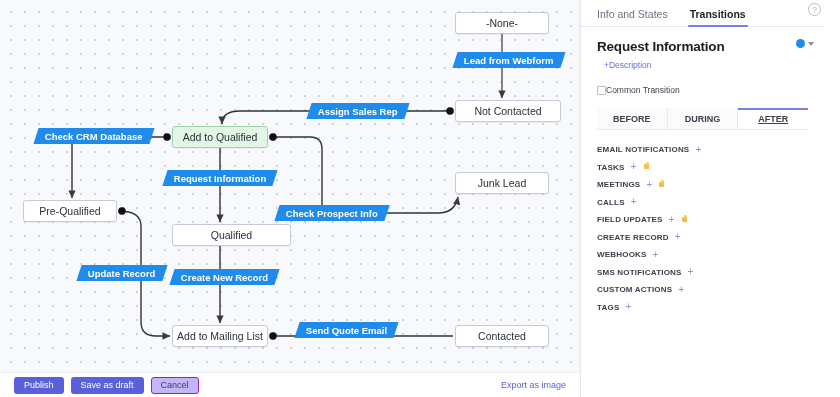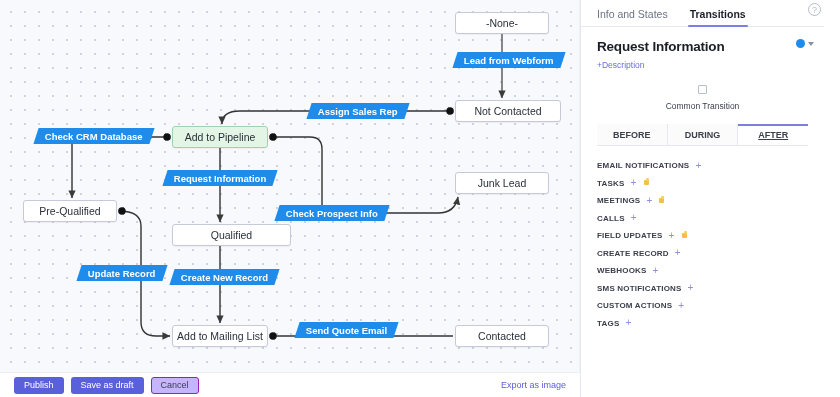--- a/index.html
+++ b/index.html
@@ -106,30 +106,30 @@
   .help-icon {
     position:absolute; right:3px; top:3px;
     width:13px; height:13px; border-radius:50%;
     border:1px solid #b8bcc8; color:#b8bcc8;
     font-size:9px; display:flex; align-items:center; justify-content:center;
     cursor:pointer;
   }
 
   .panel-body { padding: 12px 16px 0 16px; position:relative; }
   .trans-title { font-size:13.5px; font-weight:bold; color:#1b1e27; letter-spacing:-.2px; }
-  .desc-link { font-size:8.5px; color:#6a6fd6; margin-top:5px; display:inline-block; cursor:pointer; }
+  .desc-link { font-size:8.5px; color:#6a6fd6; margin-top:5px; display:inline-block; cursor:pointer;margin-left:7px; }
 
   .color-chip {
     position:absolute; right:10px; top:12px;
     display:flex; align-items:center; gap:3px; cursor:pointer;
   }
   .color-dot { width:9px; height:9px; border-radius:50%; background:#1f8ceb; }
   .chev { width:0;height:0;border-left:3px solid transparent;border-right:3px solid transparent;border-top:4px solid #8b90a0; }
 
-  .common-row { display:flex; align-items:center; gap:7px; margin-top:13px;flex-direction:column; }
+  .common-row { display:flex; align-items:center; margin-top:13px; }
   .cbox { width:9px; height:9px; border:1px solid #b8bcc8; border-radius:1px; background:#fff; cursor:pointer; }
   .common-label { font-size:8.5px; color:#3b3f4c; }
 
   .stage-tabs {
     display:flex; margin-top:13px;
     border-bottom:1px solid #e6e8ee;
   }
   .stage-tab {
     flex:1; text-align:center; font-size:9px; font-weight:bold;
     color:#3b3f4c; padding:6px 0 5px 0; cursor:pointer;
@@ -192,21 +192,21 @@
       </svg>
 
       <div id="nodes-layer">
           <div class="node" style="left: 455px; top: 12px; width: 94px;">
             <span>-None-</span>
           </div>
           <div class="node" style="left: 455px; top: 100px; width: 106px;">
             <span>Not Contacted</span>
           </div>
           <div class="node selected" style="left: 172px; top: 126px; width: 96px;">
-            <span>Add to Pipeline</span>
+            <span>Add to Qualified</span>
           </div>
           <div class="node" style="left: 455px; top: 172px; width: 94px;">
             <span>Junk Lead</span>
           </div>
           <div class="node" style="left: 23px; top: 200px; width: 94px;">
             <span>Pre-Qualified</span>
           </div>
           <div class="node" style="left: 172px; top: 224px; width: 119px;">
             <span>Qualified</span>
           </div>

